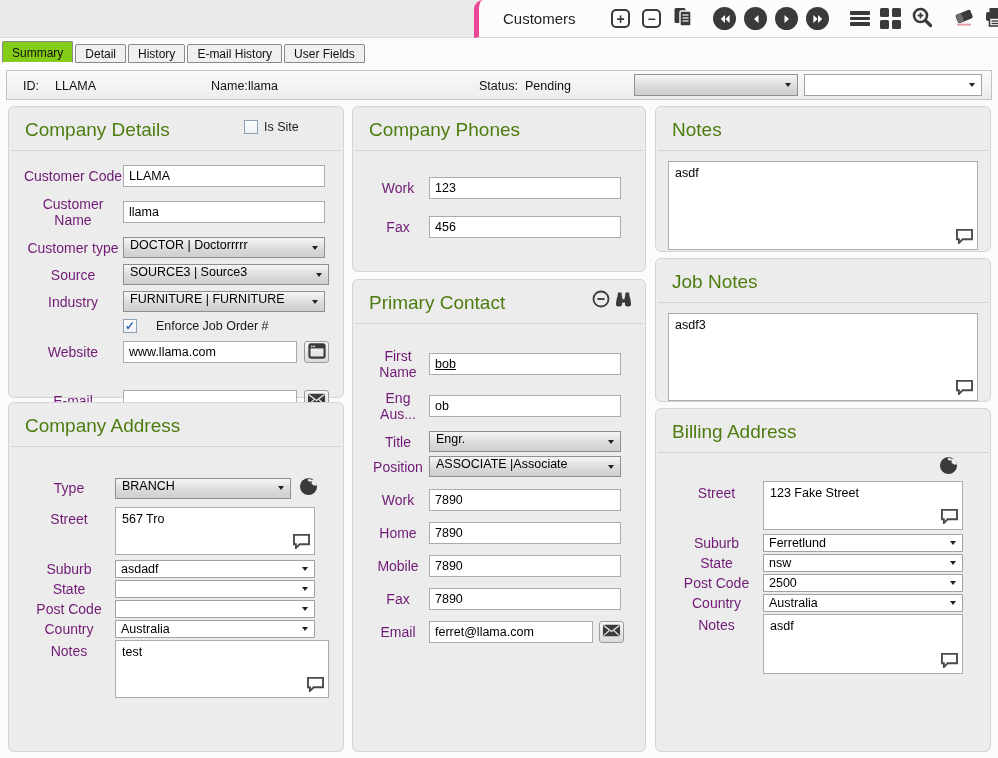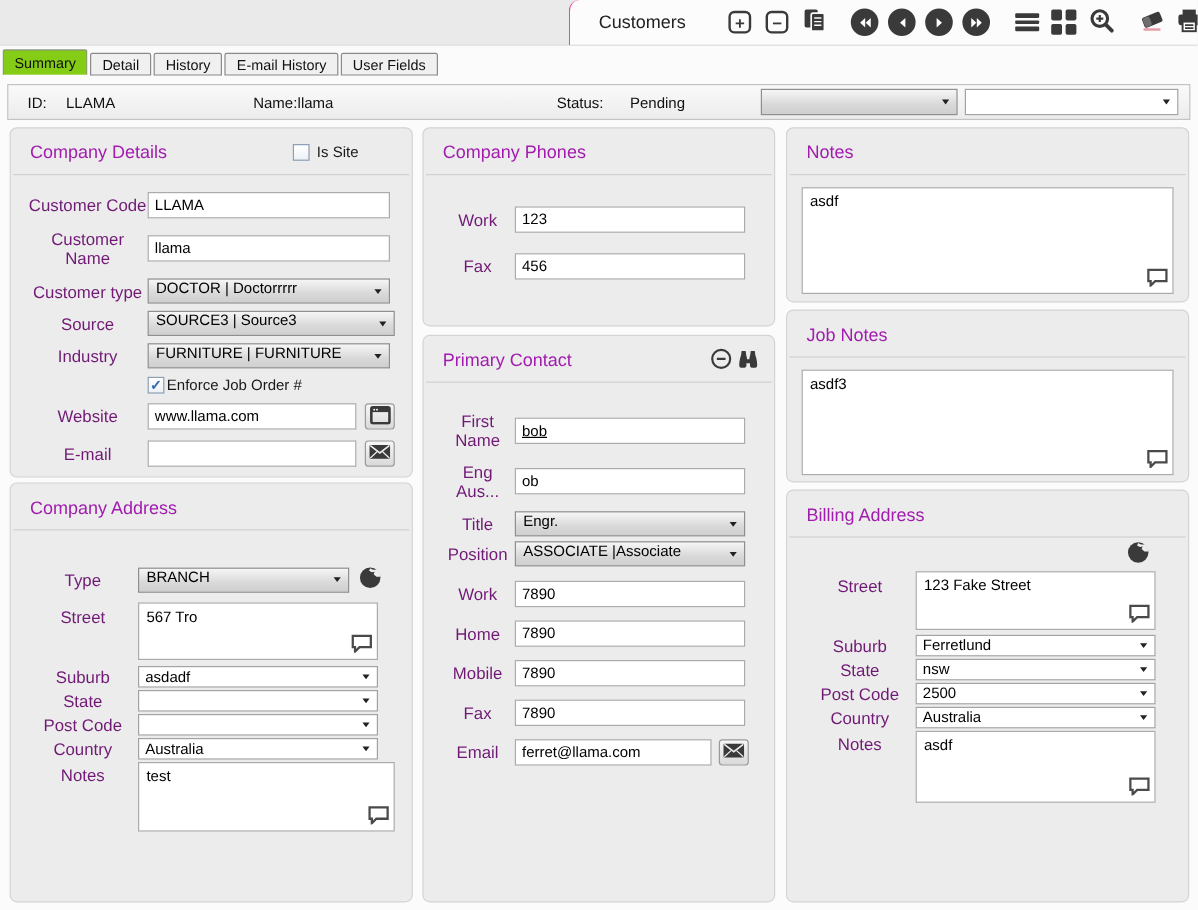--- a/index.html
+++ b/index.html
@@ -9,21 +9,21 @@
     background: #fbfbfb;
     position: relative;
     overflow: hidden;
     color: #1a1a1a;
     font-size: 12.5px;
   }
   
   .topstrip { position:absolute; top:0; left:0; width:998px; height:38px; background:#eaeaea; border-bottom:1px solid #dedede; }
   .toolbar {
     position:absolute; top:0; left:474px; width:524px; height:38px;
-    background:#fcfcfc; border-left:1px solid #ec4899; border-bottom:1px solid #d7d7d7;
+    background:#fcfcfc; border-left:5px solid #ec4899; border-bottom:1px solid #d7d7d7;
     border-radius:9px 0 0 0; display:flex; align-items:center;
   }
   .tb-title { font-size:15px; color:#222; padding:0 24px; white-space:nowrap; }
   .tb-sep { width:1px; align-self:stretch; background:#dcdcdc; }
   .tb-group { display:flex; align-items:center; gap:7px; padding:0 9px; height:100%; }
   .tbtn { display:flex; align-items:center; justify-content:center; width:24px; height:26px; cursor:pointer; background:transparent; border:none; }
   .sqbtn { width:19px; height:19px; border:2.6px solid #3a3a3a; border-radius:5px; display:flex; align-items:center; justify-content:center; font-weight:bold; font-size:14px; color:#3a3a3a; line-height:1; }
   .circle { width:23px; height:23px; border-radius:50%; background:#3a3a3a; display:flex; align-items:center; justify-content:center; }
   .ic-menu i { display:block; width:20px; height:3.4px; background:#3a3a3a; border-radius:1px; margin:2.2px 0; }
   .ic-grid { display:grid; grid-template-columns:9px 9px; gap:2.5px; }
@@ -60,21 +60,21 @@
   .tarea .bubble { position:absolute; right:3px; bottom:2px; }
   .cbx { width:14px; height:14px; border:1px solid #8ea0b5; background:linear-gradient(#fff,#edf1f6); display:inline-flex; align-items:center; justify-content:center; cursor:pointer; }
   .cbx.checked::after { content:"✓"; color:#3468b0; font-weight:bold; font-size:12px; line-height:1; }
   .icbtn {
     width:25px; height:22px; border:1px solid #9a9a9a; border-radius:3px;
     background:linear-gradient(#f7f7f7,#d9d9d9); display:flex; align-items:center; justify-content:center; cursor:pointer;
   }
   
   .panel { position:absolute; background:#ececec; border:1px solid #d4d4d4; border-radius:6px; }
   .ptitle-row { position:relative; padding:12px 16px 0; display:flex; align-items:center; }
-  .ptitle { font-size:15px; color:#a21caf; }
+  .ptitle { font-size:19px; color:#4d7c0f; }
   .psep { height:1px; background:#d0d0d0; margin:9px 2px 0; }
   .frow { display:flex; align-items:center; margin:0 14px; position:relative; }
   .flabel { font-size:14px; color:#701a75; flex:none;text-align:center; }
   .hicons { position:absolute; right:12px; top:10px; display:flex; align-items:center; gap:4px; }
   
   .col-l .flabel { width:100px; }
   .col-a .flabel { width:92px; }
   .col-m .flabel { width:62px; }
   .col-r .flabel { width:93px; }
 </style>
@@ -195,21 +195,21 @@
   <div class="tab">History</div>
   <div class="tab">E-mail History</div>
   <div class="tab">User Fields</div>
 </div>
 
 <div class="idbar">
   <span style="left:16px">ID:</span>
   <span style="left:48px">LLAMA</span>
   <span style="left:204px">Name:</span>
   <span style="left:241px">llama</span>
-  <span style="left:457px">Status:</span>
+  <span style="left:472px">Status:</span>
   <span style="left:518px">Pending</span>
   <div class="combo" style="position:absolute;left:627px;top:3px;width:164px;height:22px">
       <span></span>
     </div>
   <div class="wcombo" style="position:absolute;left:797px;top:3px;width:178px;height:22px">
       <span></span>
     </div>
 </div>
 
 <div class="panel col-l" style="left:8px;top:106px;width:336px;height:292px">
@@ -243,35 +243,35 @@
   </div>
   <div class="frow" style="margin-top:6px">
     <span class="flabel">Industry</span>
     <div class="combo" style="width:202px">
         <span>FURNITURE | FURNITURE</span>
       </div>
   </div>
   <div class="frow" style="margin-top:7px">
     <span class="flabel"></span>
     <span class="cbx checked"></span>
-    <span style="margin-left:2px">Enforce Job Order #</span>
+    <span style="margin-left:19px">Enforce Job Order #</span>
   </div>
   <div class="frow" style="margin-top:8px">
     <span class="flabel">Website</span>
     <input class="tin" style="width: 178px;" value="www.llama.com">
     <div class="icbtn" style="margin-left:7px">
       <span><svg width="18" height="16" viewBox="0 0 20 18">
             <rect x="1.5" y="1.5" width="17" height="15" rx="1.5" fill="none" stroke="#3a3a3a" stroke-width="2.4"></rect>
             <rect x="1.5" y="1.5" width="17" height="4.6" fill="#3a3a3a"></rect>
             <circle cx="4.2" cy="3.8" r=".9" fill="#fff"></circle>
             <circle cx="6.8" cy="3.8" r=".9" fill="#fff"></circle>
           </svg></span>
     </div>
   </div>
-  <div class="frow" style="margin-top:9px">
+  <div class="frow" style="margin-top:27px">
     <span class="flabel">E-mail</span>
     <input class="tin" style="width: 178px;" value="">
     <div class="icbtn" style="margin-left:7px">
       <span><svg width="19" height="13" viewBox="0 0 20 14">
             <rect x="0.8" y="0.8" width="18.4" height="12.4" rx="1" fill="#3a3a3a"></rect>
             <path d="M1.5 1.5L10 8l8.5-6.5" fill="none" stroke="#ededed" stroke-width="1.4"></path>
             <path d="M1.5 12.5L7.5 7M18.5 12.5L12.5 7" stroke="#ededed" stroke-width="1.1"></path>
           </svg></span>
     </div>
   </div>

